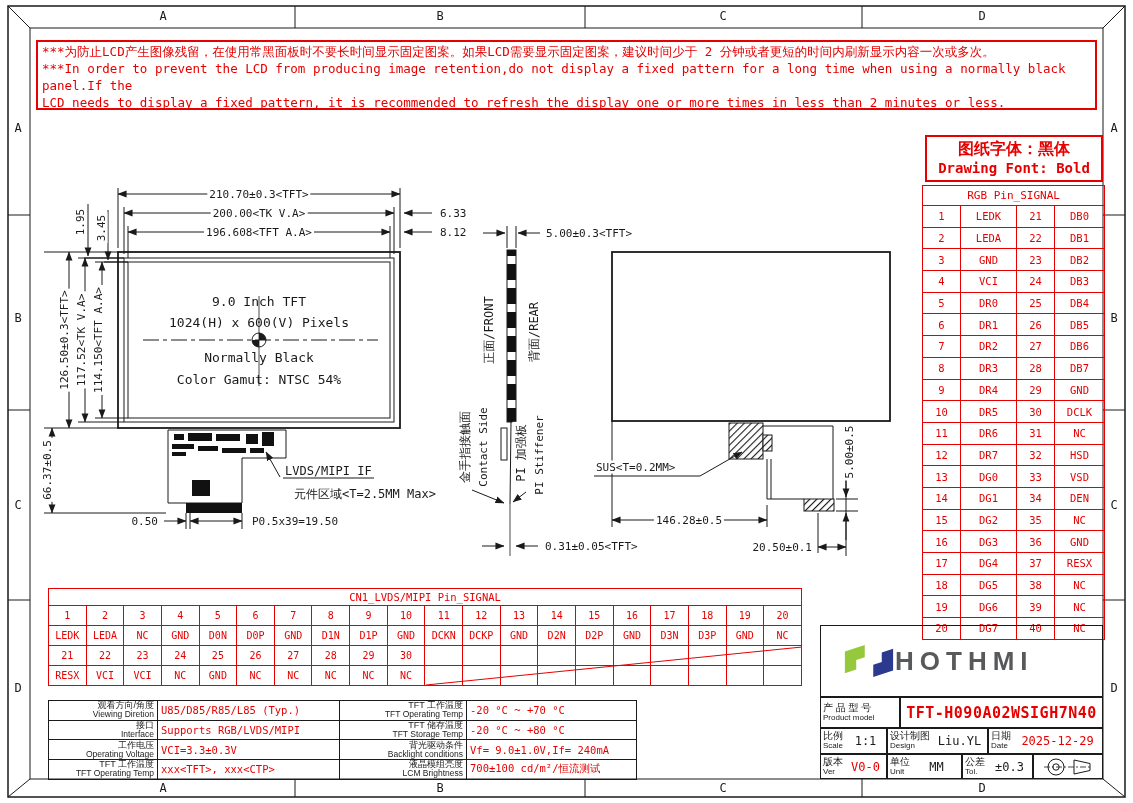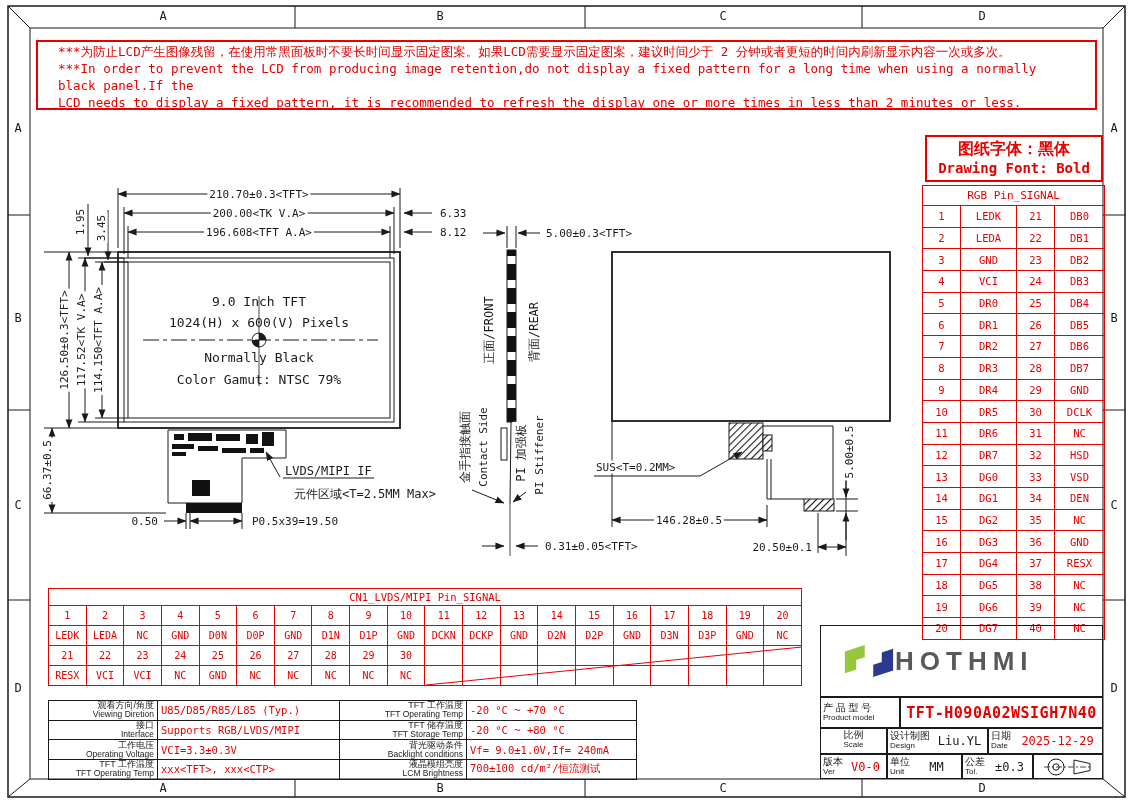--- a/index.html
+++ b/index.html
@@ -13,21 +13,21 @@
   .la{transform:translate(0,-50%);}
   .ra{transform:translate(-100%,-50%);}
   .cjk{font-size:12px;}
   .note{position:absolute;z-index:3;white-space:nowrap;transform:translate(-50%,-50%);
         font:13px "DejaVu Sans Mono",monospace;color:#1a1a1a;}
   .gridl{position:absolute;z-index:3;font:12px "DejaVu Sans Mono",monospace;color:#1a1a1a;
          transform:translate(-50%,-50%);}
   
   #warning{position:absolute;left:36px;top:40px;width:1061px;height:70px;z-index:3;
            border:2px solid #e60000;color:#e60000;font:12.5px "DejaVu Sans Mono",monospace;
-           line-height:17px;padding:1px 20px;box-sizing:border-box;overflow:hidden;}
+           line-height:17px;padding:1px 4px;box-sizing:border-box;overflow:hidden;}
   
   #fontnote{position:absolute;left:925px;top:127px;width:178px;height:47px;z-index:3;
             border:2px solid #e60000;color:#e60000;box-sizing:border-box;text-align:center;margin-top:8px;}
   #fontnote .fn-cn{font-size:16px;font-weight:bold;margin-top:2px;}
   #fontnote .fn-en{font:14px "DejaVu Sans Mono",monospace;font-weight:bold;}
   
   table{border-collapse:collapse;table-layout:fixed;}
   .redtab{position:absolute;z-index:2;color:#e60000;font:10.5px "DejaVu Sans Mono",monospace;text-align:center;}
   .redtab td,.redtab th{border:1px solid #e60000;padding:0;overflow:hidden;}
   #rgbtab{left:922px;top:185px;width:182px;}
@@ -379,21 +379,21 @@
   <div class="lbl la" style="left:438px;top:232px;">8.12</div>
   <div class="lbl rot" style="left:80px;top:222px;">1.95</div>
   <div class="lbl rot" style="left:101px;top:228px;">3.45</div>
   <div class="lbl rot" style="left:64px;top:340px;">126.50±0.3&lt;TFT&gt;</div>
   <div class="lbl rot" style="left:81px;top:340px;">117.52&lt;TK V.A&gt;</div>
   <div class="lbl rot" style="left:98px;top:340px;">114.150&lt;TFT A.A&gt;</div>
   <div class="lbl rot" style="left:47px;top:470px;">66.37±0.5</div>
   <div class="note" style="left:259px;top:301px;">9.0 Inch TFT</div>
   <div class="note" style="left:259px;top:322px;">1024(H) x 600(V) Pixels</div>
   <div class="note" style="left:259px;top:357px;">Normally Black</div>
-  <div class="note" style="left:259px;top:379px;">Color Gamut: NTSC 79%</div>
+  <div class="note" style="left:259px;top:379px;">Color Gamut: NTSC 54%</div>
   <div class="lbl la" style="left:283px;top:471px;border-bottom:1px solid #1a1a1a;font-size:12px;">LVDS/MIPI IF</div>
   <div class="lbl la cjk" style="left:292px;top:494px;">元件区域&lt;T=2.5MM Max&gt;</div>
   <div class="lbl ra" style="left:160px;top:521px;">0.50</div>
   <div class="lbl la" style="left:250px;top:521px;">P0.5x39=19.50</div>
 
   <div class="lbl la" style="left:544px;top:233px;">5.00±0.3&lt;TFT&gt;</div>
   <div class="lbl rot cjk" style="left:489px;top:330px;">正面/FRONT</div>
   <div class="lbl rot cjk" style="left:534px;top:332px;">背面/REAR</div>
   <div class="lbl rot cjk" style="left:465px;top:447px;">金手指接触面</div>
   <div class="lbl rot" style="left:483px;top:447px;">Contact Side</div>
@@ -576,21 +576,21 @@
           <div class="cn">产 品 型 号</div>
           <div class="en">Product model</div>
         </div>
       </div>
       <div class="tb-cell" style="flex:1;justify-content:center;">
         <span id="prodval">TFT-H090A02WSIGH7N40</span>
       </div>
     </div>
 
     <div class="tb-row" style="top:103px;height:26px;">
-      <div class="tb-cell" style="width:67px;flex-direction:column;">
+      <div class="tb-cell" style="width:67px;">
         <div class="tb-lab">
           <div class="cn">比例</div>
           <div class="en">Scale</div>
         </div>
         <div class="tb-val">1:1</div>
       </div>
       <div class="tb-cell" style="width:101px;">
         <div class="tb-lab">
           <div class="cn">设计制图</div>
           <div class="en">Design</div>

